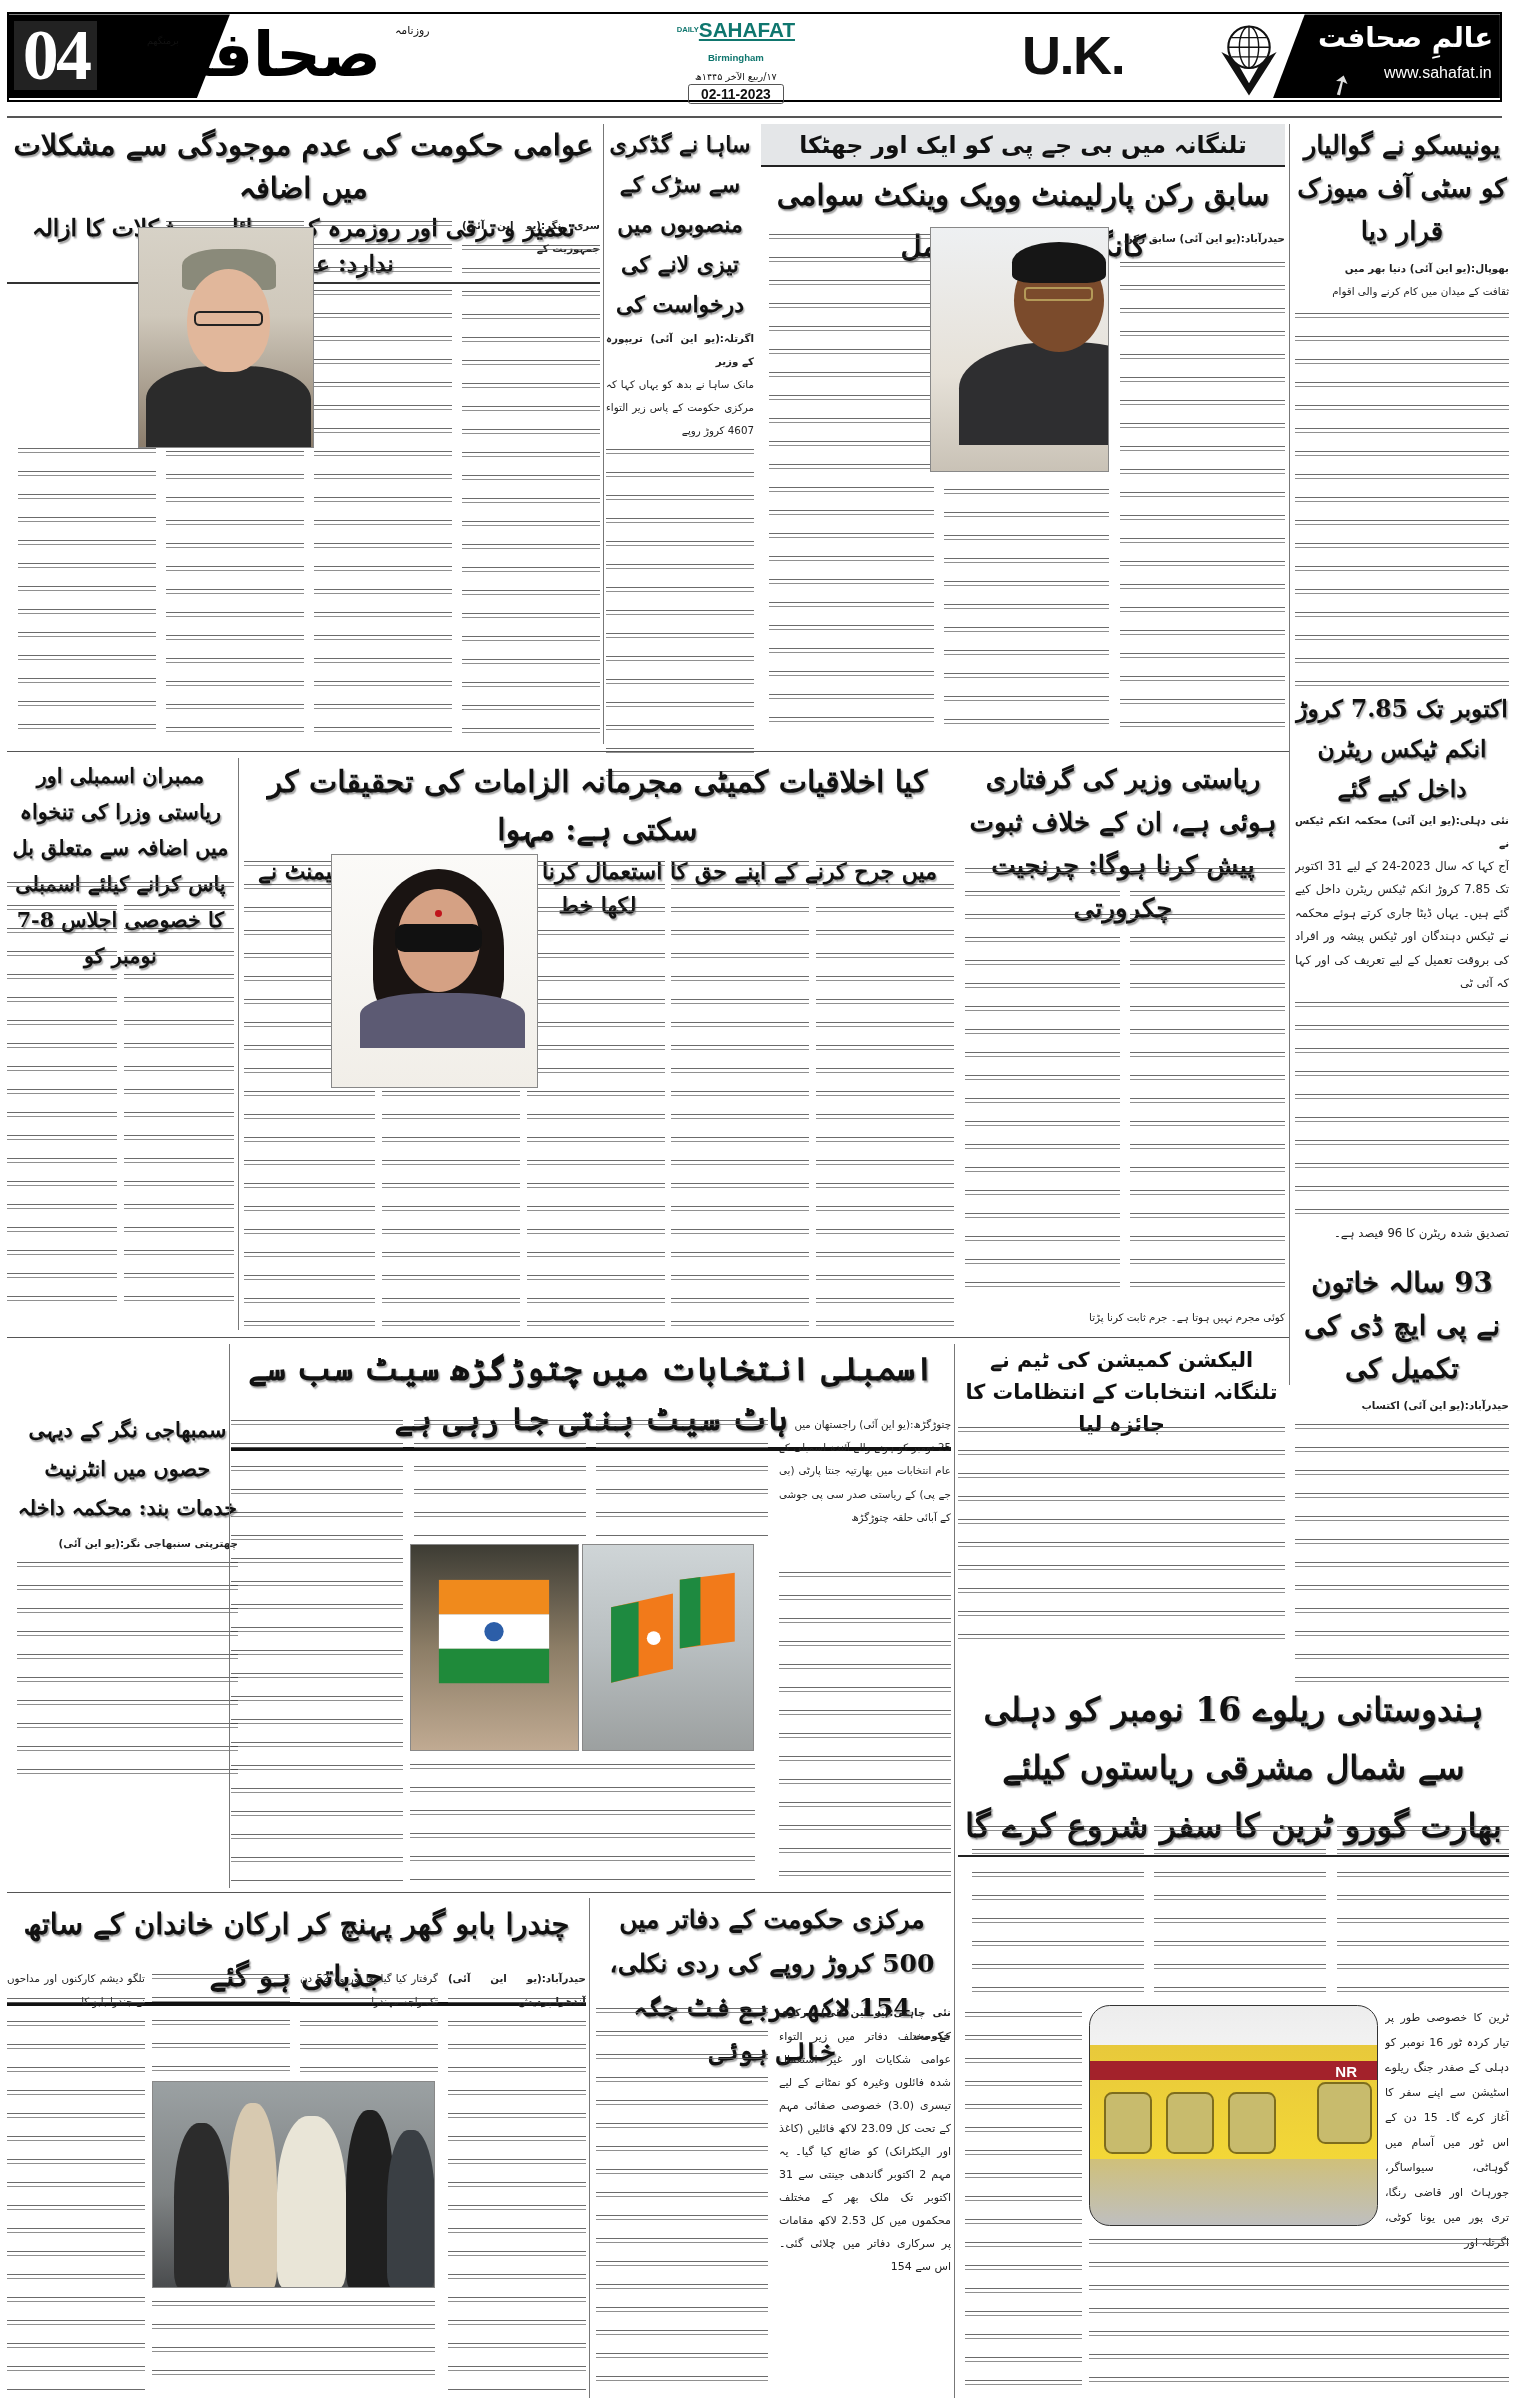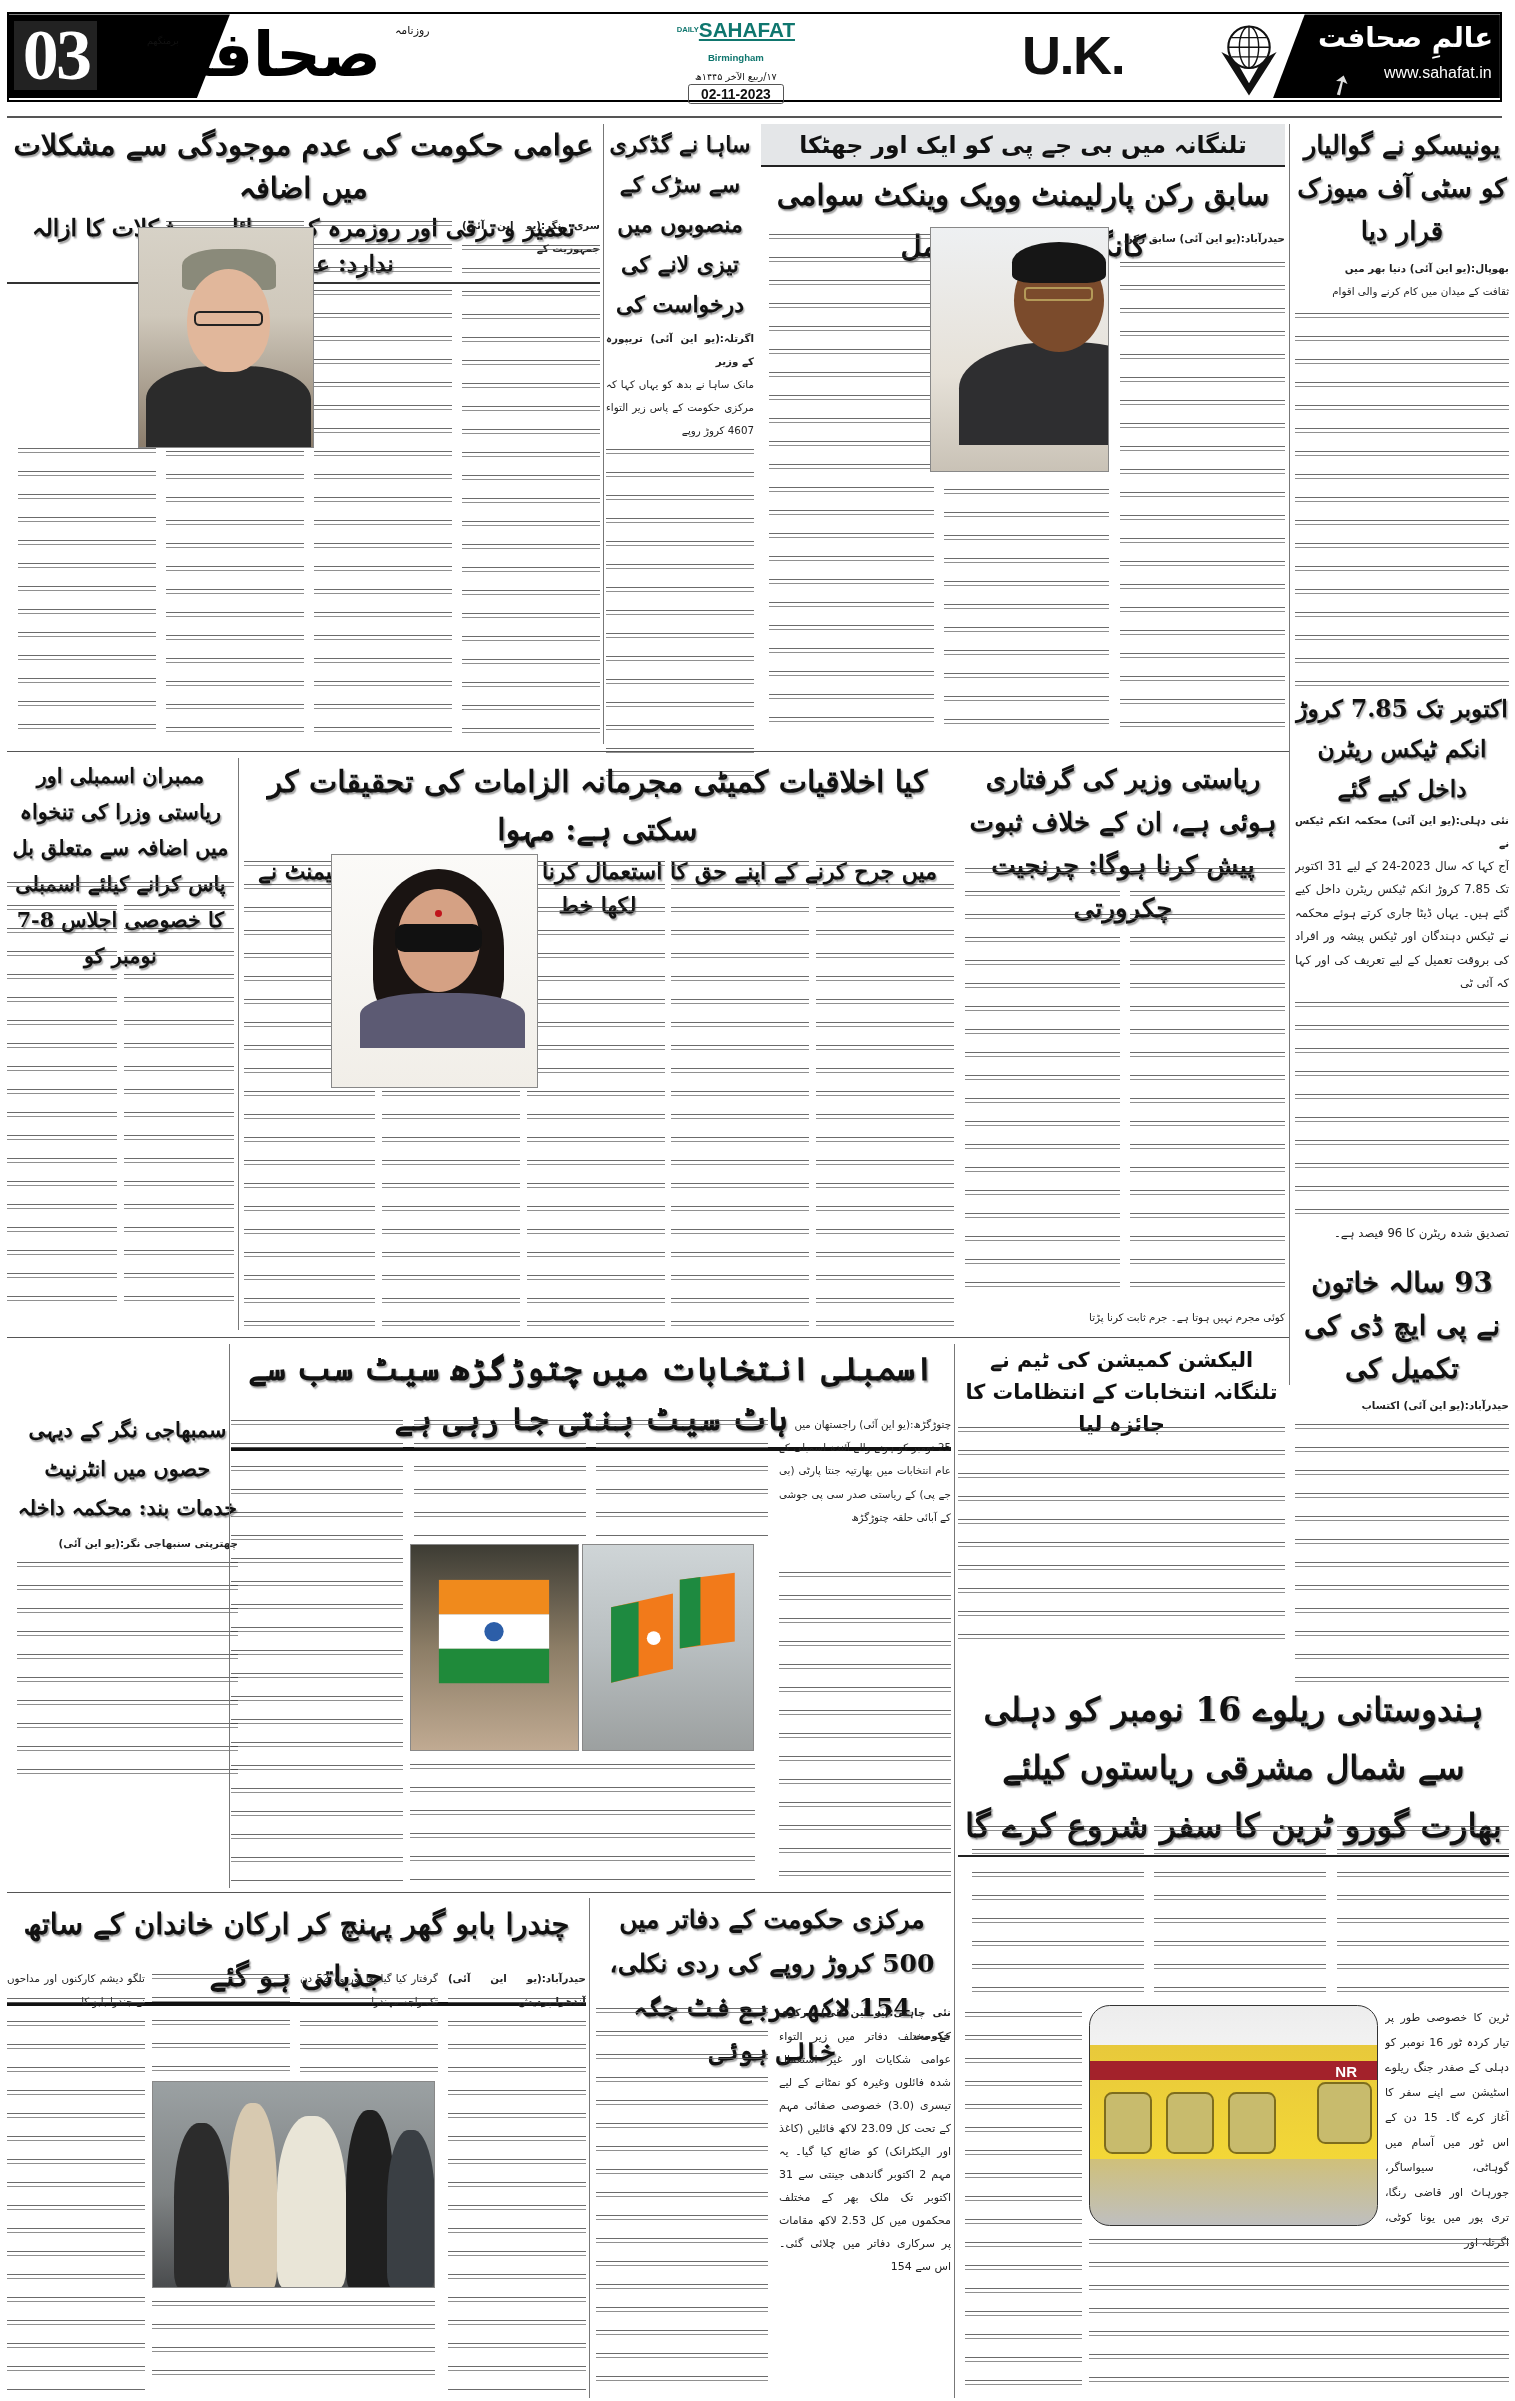--- a/index.html
+++ b/index.html
@@ -71,21 +71,21 @@
 
   .photo-train { background: linear-gradient(180deg,#ededed 0%,#f2f2f2 18%,#e8c93b 18%,#f3d737 70%,#cfc07a 70%,#bfbfbf 100%); border-radius: 20.7px; border:1.4px solid #333; }
   .train-stripe { position:absolute; left:0; width:100%; height:19.3px; background:#a3222b; }
   .train-window { position:absolute; width:48px; height:62px; background:#c8bb6d; border:2.8px solid #7e6d1d; border-radius:8.3px; }
 </style>
 </head>
 <body>
 
 <header class="abs masthead">
   <div class="abs mast-left-black"></div>
-  <div class="abs page-num">03</div>
+  <div class="abs page-num">04</div>
   <div class="abs brand-urdu">صحافت</div>
   <div class="abs brand-urdu-small" style="left:386px;top:9.6px;font-size:11px;">روزنامہ</div>
   <div class="abs" style="left:138px;top:20.7px;font-size:9.6px;direction:rtl;">برمنگھم</div>
 
   <div class="abs daily-block">
     <div class="daily-logo">
       <span class="daily-small">DAILY</span><span style="text-decoration:underline;">SAHAFAT</span>
       <span class="birmingham">Birmingham</span>
     </div>
     <div class="hijri">۱۷/ربیع الآخر ۱۴۴۵ھ</div>

